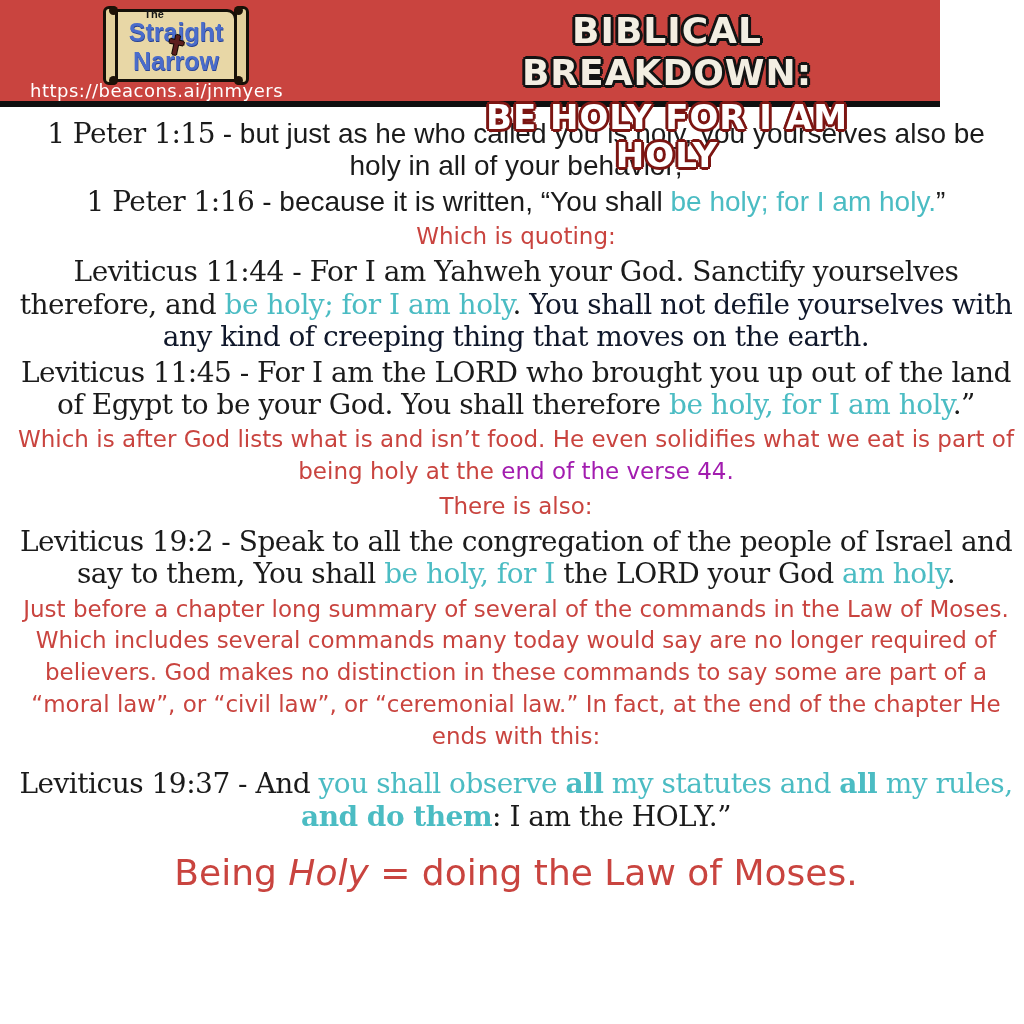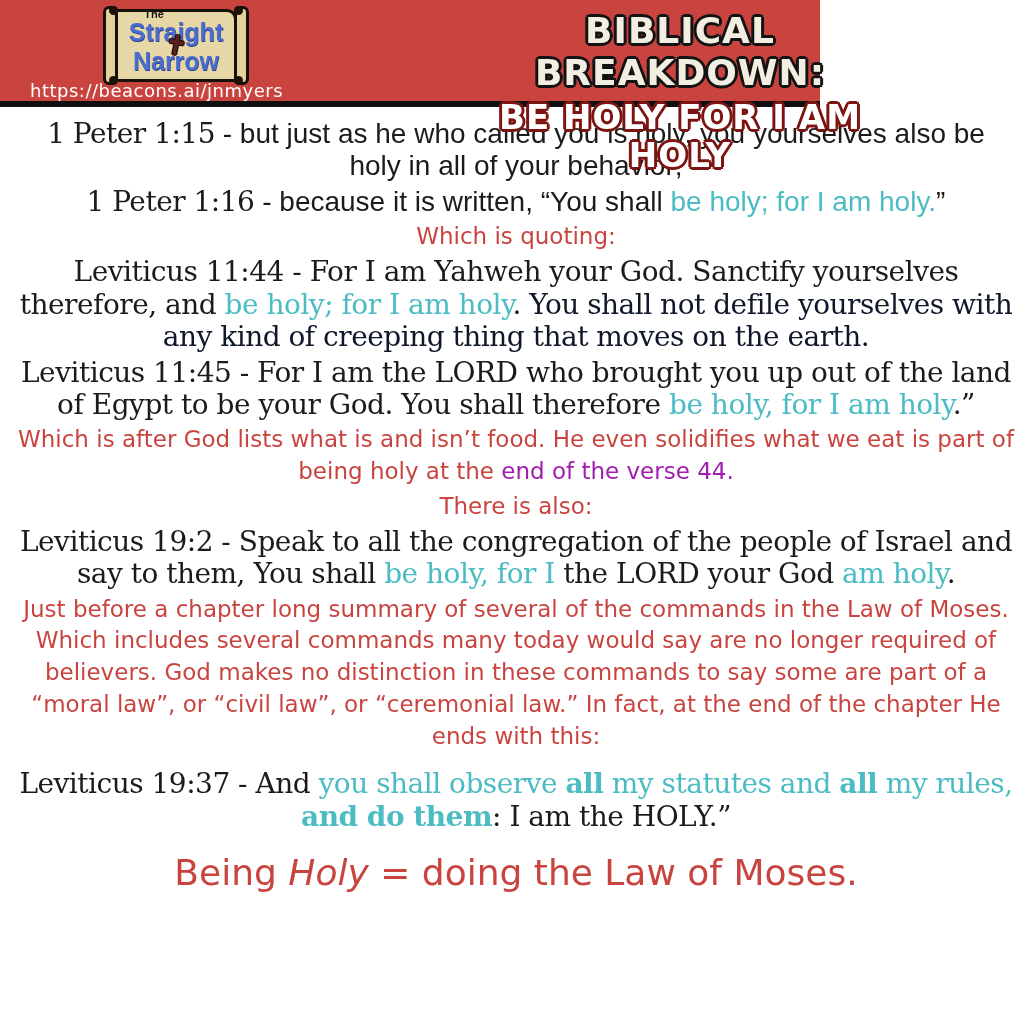--- a/index.html
+++ b/index.html
@@ -7,21 +7,21 @@
   body {
     background:#ffffff;
     font-family:"Liberation Sans", sans-serif;
     overflow:hidden;
     position:relative;
   }
 
   
   .header {
     position:relative;
-    width:820px; height:107px;
+    width:940px; height:107px;
     background:#C9443F;
     border-bottom:6px solid #0f0f0f;
     text-decoration:underline;
   }
 
   
   .scroll {
     position:absolute; left:103px; top:4px;
     width:146px; height:83px;
   }
@@ -66,21 +66,21 @@
   .logo-word.w2 { margin-top:4px; }
   .logo-cross {
     position:absolute; left:50%; top:50%;
     transform:translate(-50%,-50%) rotate(12deg);
     font-size:26px; color:#5C1F1E; font-weight:bold;
     text-shadow:-1px 0 0 #120a05, 1px 0 0 #120a05, 0 1px 0 #120a05, 0 -1px 0 #120a05;
   }
 
   
   .title-block {
-    position:absolute; left:460px; top:10px; width:440px;
+    position:absolute; left:447px; top:10px; width:440px;
     text-align:center;
     font-family:"DejaVu Sans", sans-serif;
     font-weight:bold;
   }
   .title-line1 {
     font-size:36px; line-height:42px;
     color:#F3EEE2; letter-spacing:1px;
     text-shadow:
       -3px 0 0 #131313, 3px 0 0 #131313, 0 -3px 0 #131313, 0 3px 0 #131313,
       -2px -2px 0 #131313, 2px -2px 0 #131313, -2px 2px 0 #131313, 2px 2px 0 #131313;

